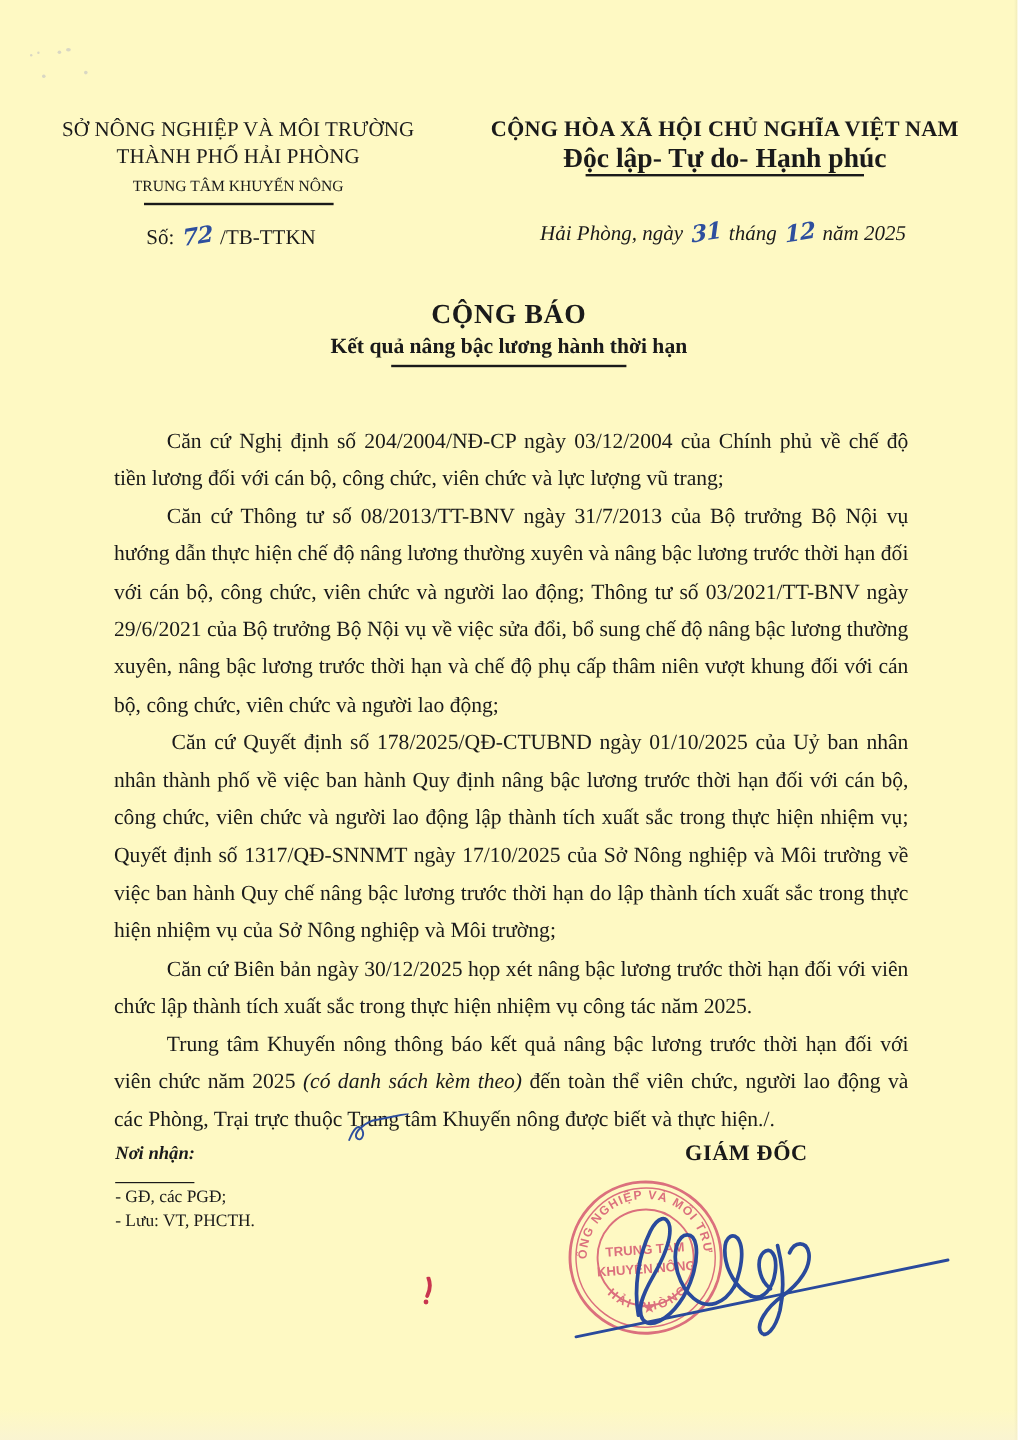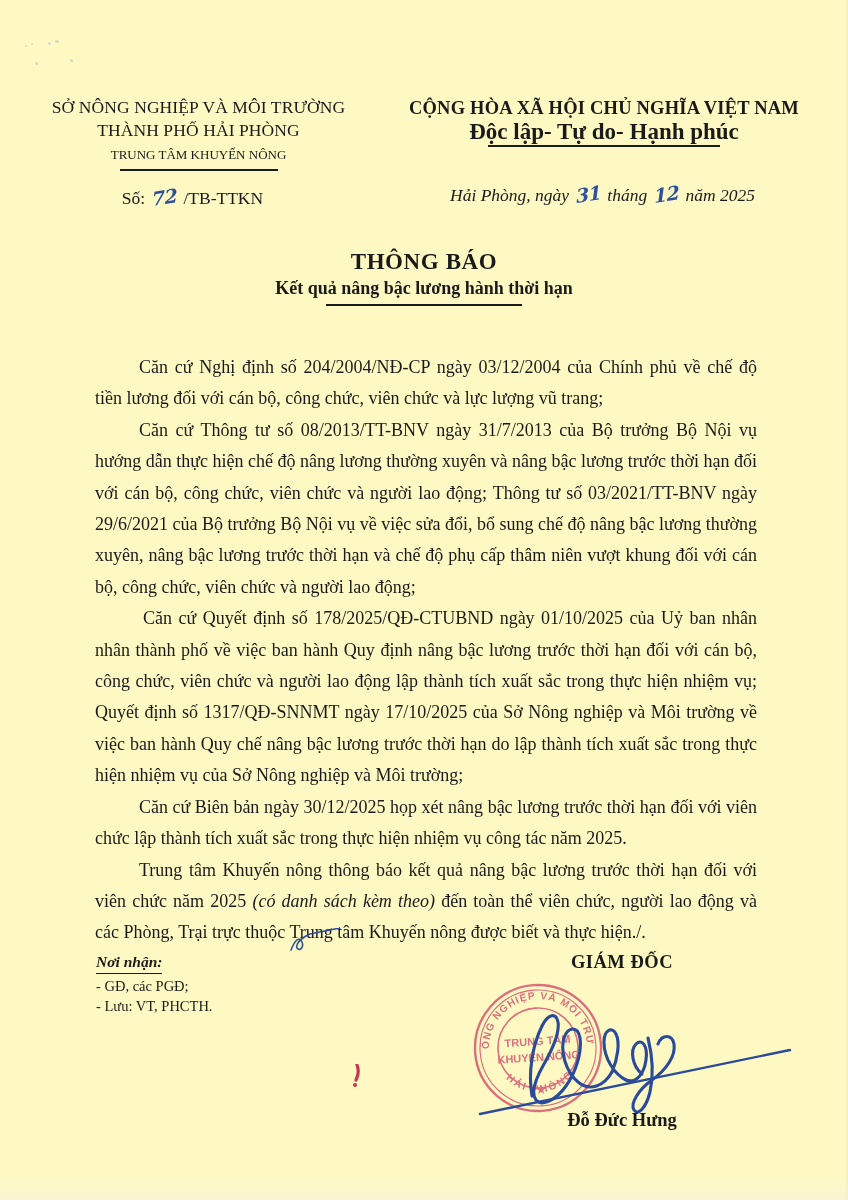--- a/index.html
+++ b/index.html
@@ -184,21 +184,21 @@
     left: 96px;
     font-size: 14.5px;
     line-height: 20.5px;
   }
   .recipients .rec-title {
     font-weight: bold;
     font-style: italic;
     font-size: 15.5px;
     display: inline-block;
     border-bottom: 1.3px solid #1a1a1a;
-    padding-bottom: 0px;
+    padding-bottom: 12px;
     margin-bottom: 2px;
   }
   .recipients .rec-item { white-space: nowrap; }
 
   .signblock {
     position: absolute;
     top: 952px;
     left: 462px;
     width: 320px;
     text-align: center;
@@ -295,21 +295,21 @@
   <div class="dateline">
     <span>Hải Phòng, ngày</span>
     <span class="ink">31</span>
     <span>tháng</span>
     <span class="ink">12</span>
     <span>năm</span>
     <span>2025</span>
   </div>
 
   <div class="title-wrap">
-    <div class="doc-title">THÔNG BÁO</div>
+    <div class="doc-title">CỘNG BÁO</div>
     <div class="subtitle">Kết quả nâng bậc lương hành thời hạn</div>
     <div class="title-rule"></div>
   </div>
 
   <div class="body">
     <p>Căn cứ Nghị định số 204/2004/NĐ-CP ngày 03/12/2004 của Chính phủ về chế độ tiền lương đối với cán bộ, công chức, viên chức và lực lượng vũ trang;</p>
     <p>Căn cứ Thông tư số 08/2013/TT-BNV ngày 31/7/2013 của Bộ trưởng Bộ Nội vụ hướng dẫn thực hiện chế độ nâng lương thường xuyên và nâng bậc lương trước thời hạn đối với cán bộ, công chức, viên chức và người lao động; Thông tư số 03/2021/TT-BNV ngày 29/6/2021 của Bộ trưởng Bộ Nội vụ về việc sửa đổi, bổ sung chế độ nâng bậc lương thường xuyên, nâng bậc lương trước thời hạn và chế độ phụ cấp thâm niên vượt khung đối với cán bộ, công chức, viên chức và người lao động;</p>
     <p class="tight">Căn cứ Quyết định số 178/2025/QĐ-CTUBND ngày 01/10/2025 của Uỷ ban nhân nhân thành phố về việc ban hành Quy định nâng bậc lương trước thời hạn đối với cán bộ, công chức, viên chức và người lao động lập thành tích xuất sắc trong thực hiện nhiệm vụ; Quyết định số 1317/QĐ-SNNMT ngày 17/10/2025 của Sở Nông nghiệp và Môi trường về việc ban hành Quy chế nâng bậc lương trước thời hạn do lập thành tích xuất sắc trong thực hiện nhiệm vụ của Sở Nông nghiệp và Môi trường;</p>
     <p>Căn cứ Biên bản ngày 30/12/2025 họp xét nâng bậc lương trước thời hạn đối với viên chức lập thành tích xuất sắc trong thực hiện nhiệm vụ công tác năm 2025.</p>
     <p><span>Trung tâm Khuyến nông thông báo kết quả nâng bậc lương trước thời hạn đối với viên chức năm 2025 </span><i>(có danh sách kèm theo)</i><span> đến toàn thể viên chức, người lao động và các Phòng, Trại trực thuộc Trung tâm Khuyến nông được biết và thực hiện./.</span></p>
@@ -361,17 +361,16 @@
                C196 82, 206 68, 204 56 C202 46, 192 46, 188 56"></path>
     </g>
     <path d="M10 126 L320 62" fill="none" stroke="#2a4a9c" stroke-width="2.4" stroke-linecap="round"></path>
   </svg>
 
   <svg class="red-mark" viewBox="0 0 14 26">
     <path d="M7 1 C9 6, 8 12, 6 16" fill="none" stroke="#c9364f" stroke-width="3.2" stroke-linecap="round"></path>
     <circle cx="5" cy="21" r="2" fill="#c9364f"></circle>
   </svg>
 
-  <div class="sign-name">Đỗ Đức Hưng</div>
 
   <div class="scan-edge-right"></div>
   <div class="scan-edge-bottom"></div>
 </div>
 
 </body></html>

